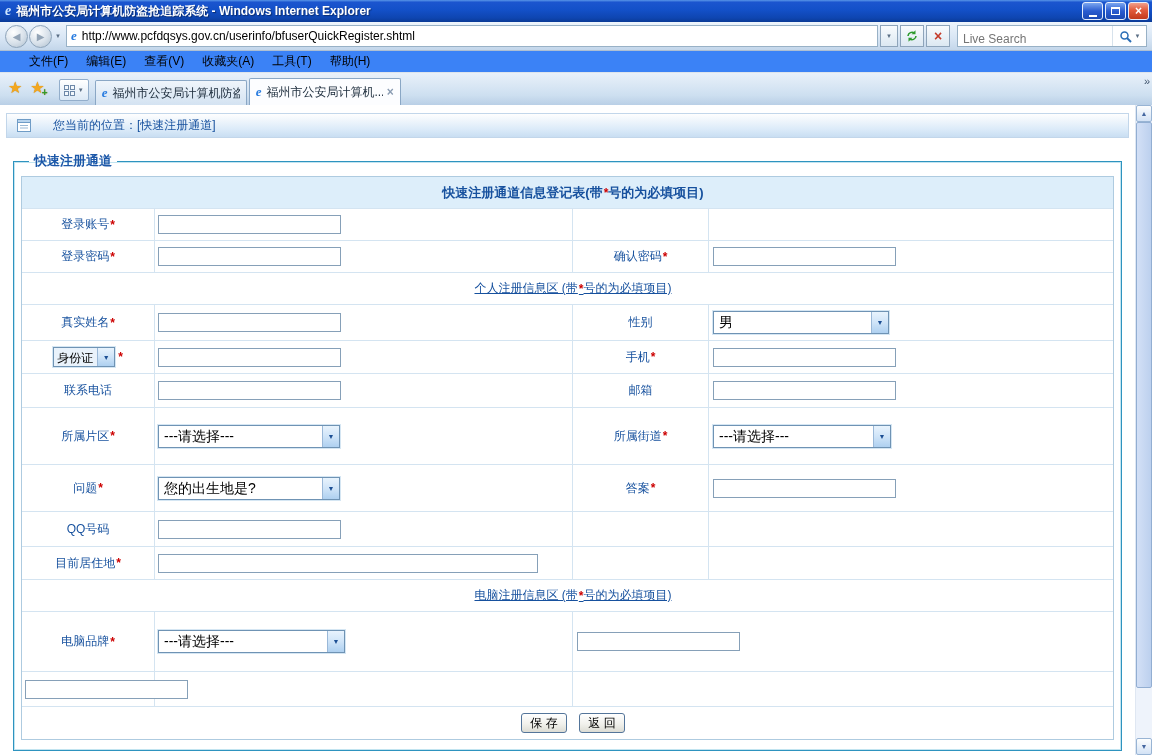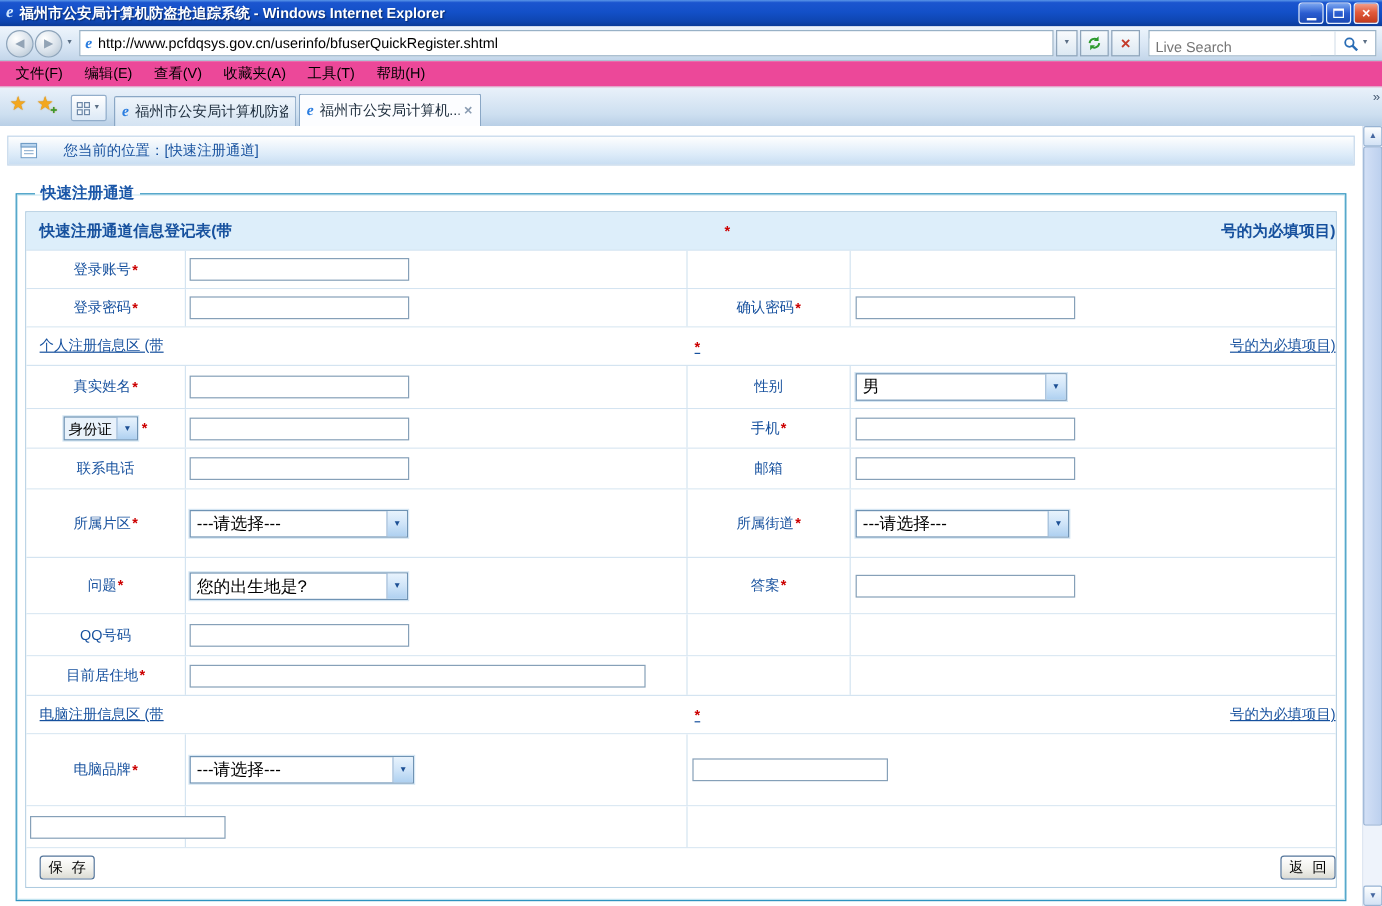--- a/index.html
+++ b/index.html
@@ -31,21 +31,21 @@
   .url-input { border:none; outline:none; flex:1; font-size:12px; color:#000; background:transparent; }
   .sq-btn { width:24px; height:22px; border:1px solid #8ea4ba; background:linear-gradient(#f9fbfd,#dce8f2);
     display:flex; align-items:center; justify-content:center; margin-left:2px; flex:none; }
   .sq-btn.combo { width:18px; }
   .stop-x { color:#c43b2a; font-weight:bold; font-size:14px; }
   .search-box { width:190px; height:22px; background:#fff; border:1px solid #98b1c6; display:flex; align-items:flex-end; margin-left:7px; flex:none;gap:20px; }
   .search-input { flex:1; border:none; outline:none; font-size:12px; padding:0 5px; color:#333; min-width:0; }
   .search-btn { width:34px; height:100%; display:flex; align-items:center; justify-content:center; gap:3px; border-left:1px solid #d7e2ec; }
 
   
-  .menubar { height:22px; background:#ec4899; border-bottom:1px solid #dde4ec; display:flex; align-items:center; padding-left:4px; }
+  .menubar { height:22px; background:#3b82f6; border-bottom:1px solid #dde4ec; display:flex; align-items:center; padding-left:20px; }
   .menu-item { font-size:12px; color:#000; padding:3px 9px; }
 
   
   .tabbar { position:relative; height:33px; background:linear-gradient(180deg,#e9f1fa,#cddff0 70%,#b9cfe6);
     border-bottom:1px solid #8aa7c5; display:flex; align-items:flex-end; padding:0 4px; }
   .fav-group { display:flex; align-items:center; height:100%; padding-bottom:3px; }
   .star { color:#f3a71f; font-size:16px; line-height:1; margin:0 4px; text-shadow:0 0 1px #b57708; }
   .star-add { position:relative; }
   .star-add .plus { position:absolute; right:-3px; bottom:-2px; color:#2f9c2f; font-weight:bold; font-size:10px; }
   .quicktabs { display:flex; align-items:center; border:1px solid #93aecb; border-radius:2px;
@@ -69,21 +69,21 @@
   .breadcrumb { margin:8px 6px 0 6px; height:25px; border:1px solid #c2d6ea;
     background:linear-gradient(180deg,#fefefe,#dcebf9 65%,#c9def2); display:flex; align-items:center; padding:0 10px; }
   .bc-text { color:#17519e; font-size:12px; margin-left:22px; }
 
   fieldset.reg { margin:14px 13px 0 13px; border:1px solid #2e93bf; box-shadow:inset 0 0 0 1px #c2e4f0; padding:6px 7px 10px 7px; background:#fff; }
   fieldset.reg legend { font-weight:bold; color:#1b57a8; font-size:13px; padding:0 5px; margin-left:8px; }
 
   .ftable { border:1px solid #aecbe0; }
   .row { display:grid; grid-template-columns:133px 418px 136px 1fr; border-bottom:1px solid #d4e4f1; background:#fff; }
   .row:last-child { border-bottom:none; }
-  .row.full { display:flex; align-items:center; justify-content:space-between;padding-left:11px; }
+  .row.full { display:flex; align-items:center; justify-content:center;padding-left:11px; }
   .cell { display:flex; align-items:center; }
   .c1 { justify-content:center; border-right:1px solid #d4e4f1; }
   .c2 { border-right:1px solid #d4e4f1; padding-left:3px; }
   .c3 { justify-content:center; border-right:1px solid #d4e4f1; }
   .c4 { padding-left:4px; }.h32{height:32px}.h33{height:33px}.h34{height:34px}.h35{height:35px}
   .h36{height:36px}.h47{height:47px}.h57{height:57px}.h60{height:60px}
   .title-row { background:#ddeefa; font-weight:bold; color:#17519e; font-size:13px; }
   .section-row { color:#17519e; font-size:12px;text-decoration:underline; }
   .lbl { color:#17519e; font-size:12px; }
   .req { color:#cc0000; font-size:12px; font-weight:bold; margin-left:1px; }
@@ -93,21 +93,21 @@
 
   .xp-select { display:flex; align-items:stretch; border:1px solid #6f93b4; background:#fff; height:23px; box-shadow:0 0 0 1px #d5e6f3; }
   .sel-text { flex:1; font-size:14px; padding:2px 5px; color:#000; white-space:nowrap; overflow:hidden; }
   .sel-btn { width:17px; background:linear-gradient(180deg,#e8f3fd,#cfe4f8 50%,#aed0f0); border-left:1px solid #9ab8d8;
     display:flex; align-items:center; justify-content:center; flex:none; }
   .sel-btn .arr { font-size:7px; color:#1c4f94; }
   .sw176{width:176px}.sw182{width:182px}.sw178{width:178px}.sw187{width:187px}
   .xp-select.mini { width:62px; height:20px; background:#e9f2fb; }
   .xp-select.mini .sel-text { font-size:12px; padding:2px 3px; }
 
-  .btnrow { display:flex; justify-content:center; align-items:center; gap:12px;font-family:Liberation Mono, monospace; }
+  .btnrow { display:flex; justify-content:center; align-items:center; gap:12px; }
   .xp-btn { min-width:46px; height:20px; border:1px solid #54759a; border-radius:3px;
     background:linear-gradient(180deg,#ffffff,#f1f1ec 55%,#dcdcd4); font-size:12px; color:#000;
     font-family:inherit; padding:0 6px; cursor:default; }
 
   
   .scrollbar { position:absolute; top:105px; right:0; width:17px; bottom:0; background:#eef3fb; border-left:1px solid #dfe7f2; }
   .sb-btn { height:17px; background:linear-gradient(180deg,#fdfefe,#d3e2f5); border:1px solid #98b4d4; border-radius:2px;
     display:flex; align-items:center; justify-content:center; color:#4567a0; font-size:7px; }
   .sb-btn.down { position:absolute; bottom:0; left:0; right:0; }
   .sb-thumb { position:absolute; top:17px; left:0; right:0; height:566px;

